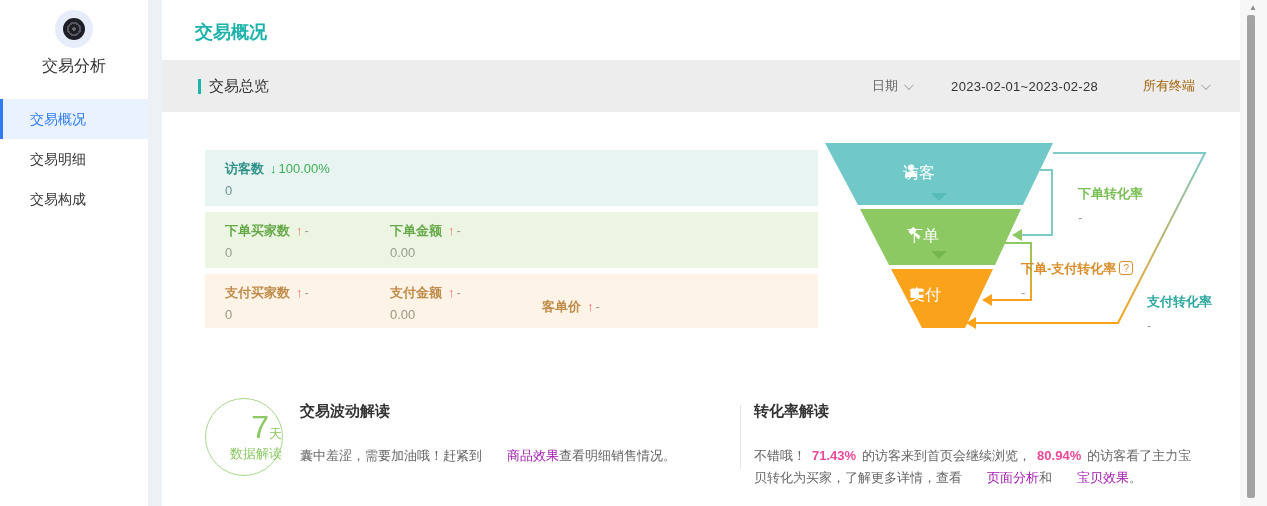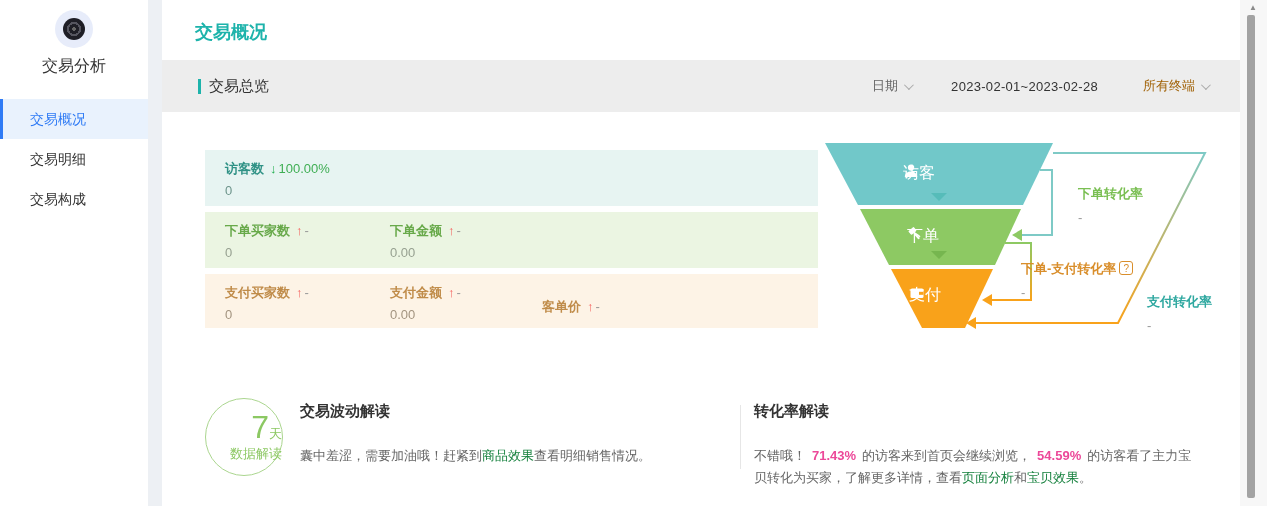--- a/index.html
+++ b/index.html
@@ -67,21 +67,21 @@
   .badge-circle { position:absolute; left:43px; top:286px; width:78px; height:78px; border:1px solid #abd68f; border-radius:50%; text-align:right; color:#8cc863; }
   .badge-top { margin-top:12px; }
   .badge-num { font-size:32px; line-height:32px; }
   .badge-unit { font-size:13px; }
   .badge-caption { font-size:13px; margin-top:2px; }
   .insight { position:absolute; top:290px; }
   .insight-left { left:138px; width:430px; }
   .insight-right { left:592px; width:445px; }
   .insight h3 { font-size:15px; color:#333; margin-bottom:24px; font-weight:bold; }
   .insight p { font-size:13px; color:#666; line-height:22px; }
-  .ilink { color:#15803d; cursor:pointer; }
+  .ilink { color:#a21caf; cursor:pointer;padding-left:25px; }
   .pct { color:#ec4899; margin:0 6px;font-weight:bold; }
   .vdivider { position:absolute; left:578px; top:293px; width:1px; height:64px; background:#e6e6e6; }
 
   
   .scrollbar { position:absolute; right:0; top:0; width:27px; height:506px; background:#f7f7f7; }
   .scroll-up { position:absolute; top:3px; left:9px; font-size:8px; color:#8a8a8a; }
   .scroll-thumb { position:absolute; left:7px; top:15px; width:8px; height:483px; background:#a3a3a3; border-radius:2px; }
 </style>
 </head>
 <body>
@@ -226,21 +226,21 @@
 
     <div class="insight insight-left">
       <h3>交易波动解读</h3>
       <p><span>囊中羞涩，需要加油哦！赶紧到</span><span class="ilink">商品效果</span><span>查看明细销售情况。</span></p>
     </div>
 
     <div class="vdivider"></div>
 
     <div class="insight insight-right">
       <h3>转化率解读</h3>
-      <p><span>不错哦！</span><span class="pct">71.43%</span><span>的访客来到首页会继续浏览，</span><span class="pct">54.59%</span><span>的访客看了主力宝贝转化为买家，了解更多详情，查看</span><span class="ilink">页面分析</span><span>和</span><span class="ilink">宝贝效果</span><span>。</span></p>
+      <p><span>不错哦！</span><span class="pct">71.43%</span><span>的访客来到首页会继续浏览，</span><span class="pct">80.94%</span><span>的访客看了主力宝贝转化为买家，了解更多详情，查看</span><span class="ilink">页面分析</span><span>和</span><span class="ilink">宝贝效果</span><span>。</span></p>
     </div>
 
   </div>
 </main>
 
 <div class="scrollbar">
   <div class="scroll-up">▲</div>
   <div class="scroll-thumb"></div>
 </div>
 

